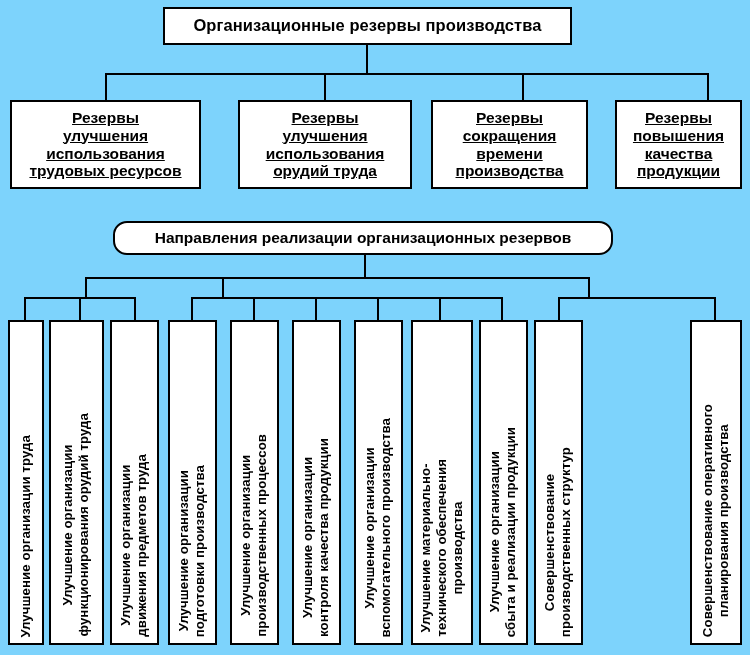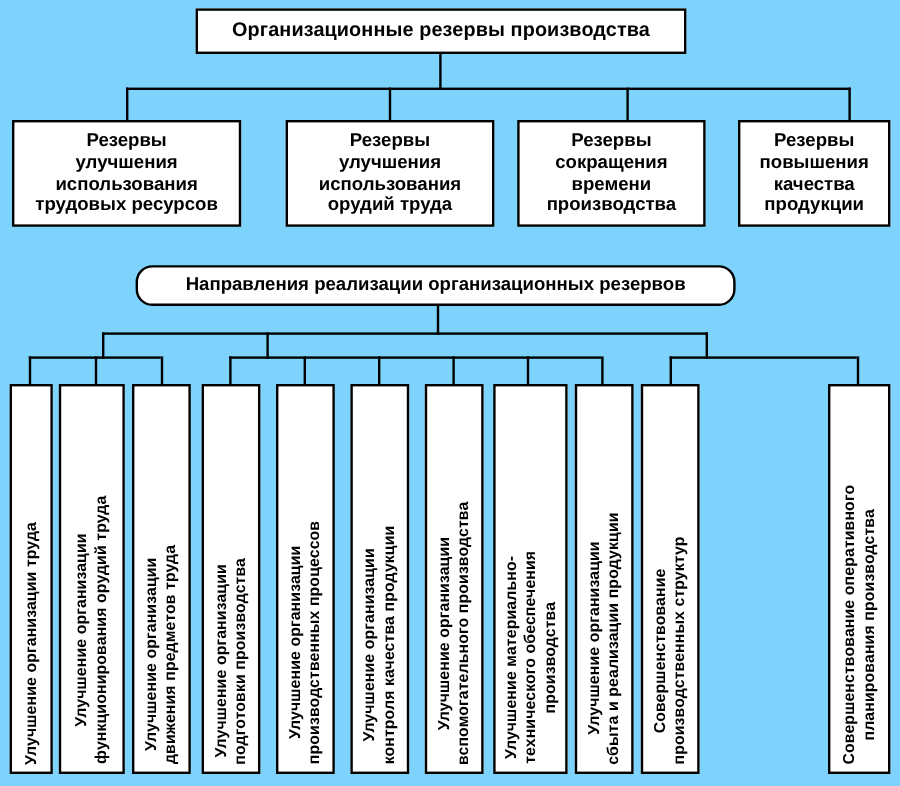--- a/index.html
+++ b/index.html
@@ -34,20 +34,21 @@
   
   #root-box{
     left:163px; top:7px; width:409px; height:38px;
     font-size:16.5px; font-weight:700; letter-spacing:.1px;
   }
   
   .lvl1{
     top:100px; height:89px;
     font-size:15.5px; font-weight:700;
     padding:2px 1px;
+    text-decoration:underline;
   }
   
   #dir-box{
     left:113px; top:221px; width:500px; height:34px;
     font-size:15.5px; font-weight:700;
   }
   
   .vbox{
     top:320px; height:325px;
     font-size:13.2px; font-weight:700;

